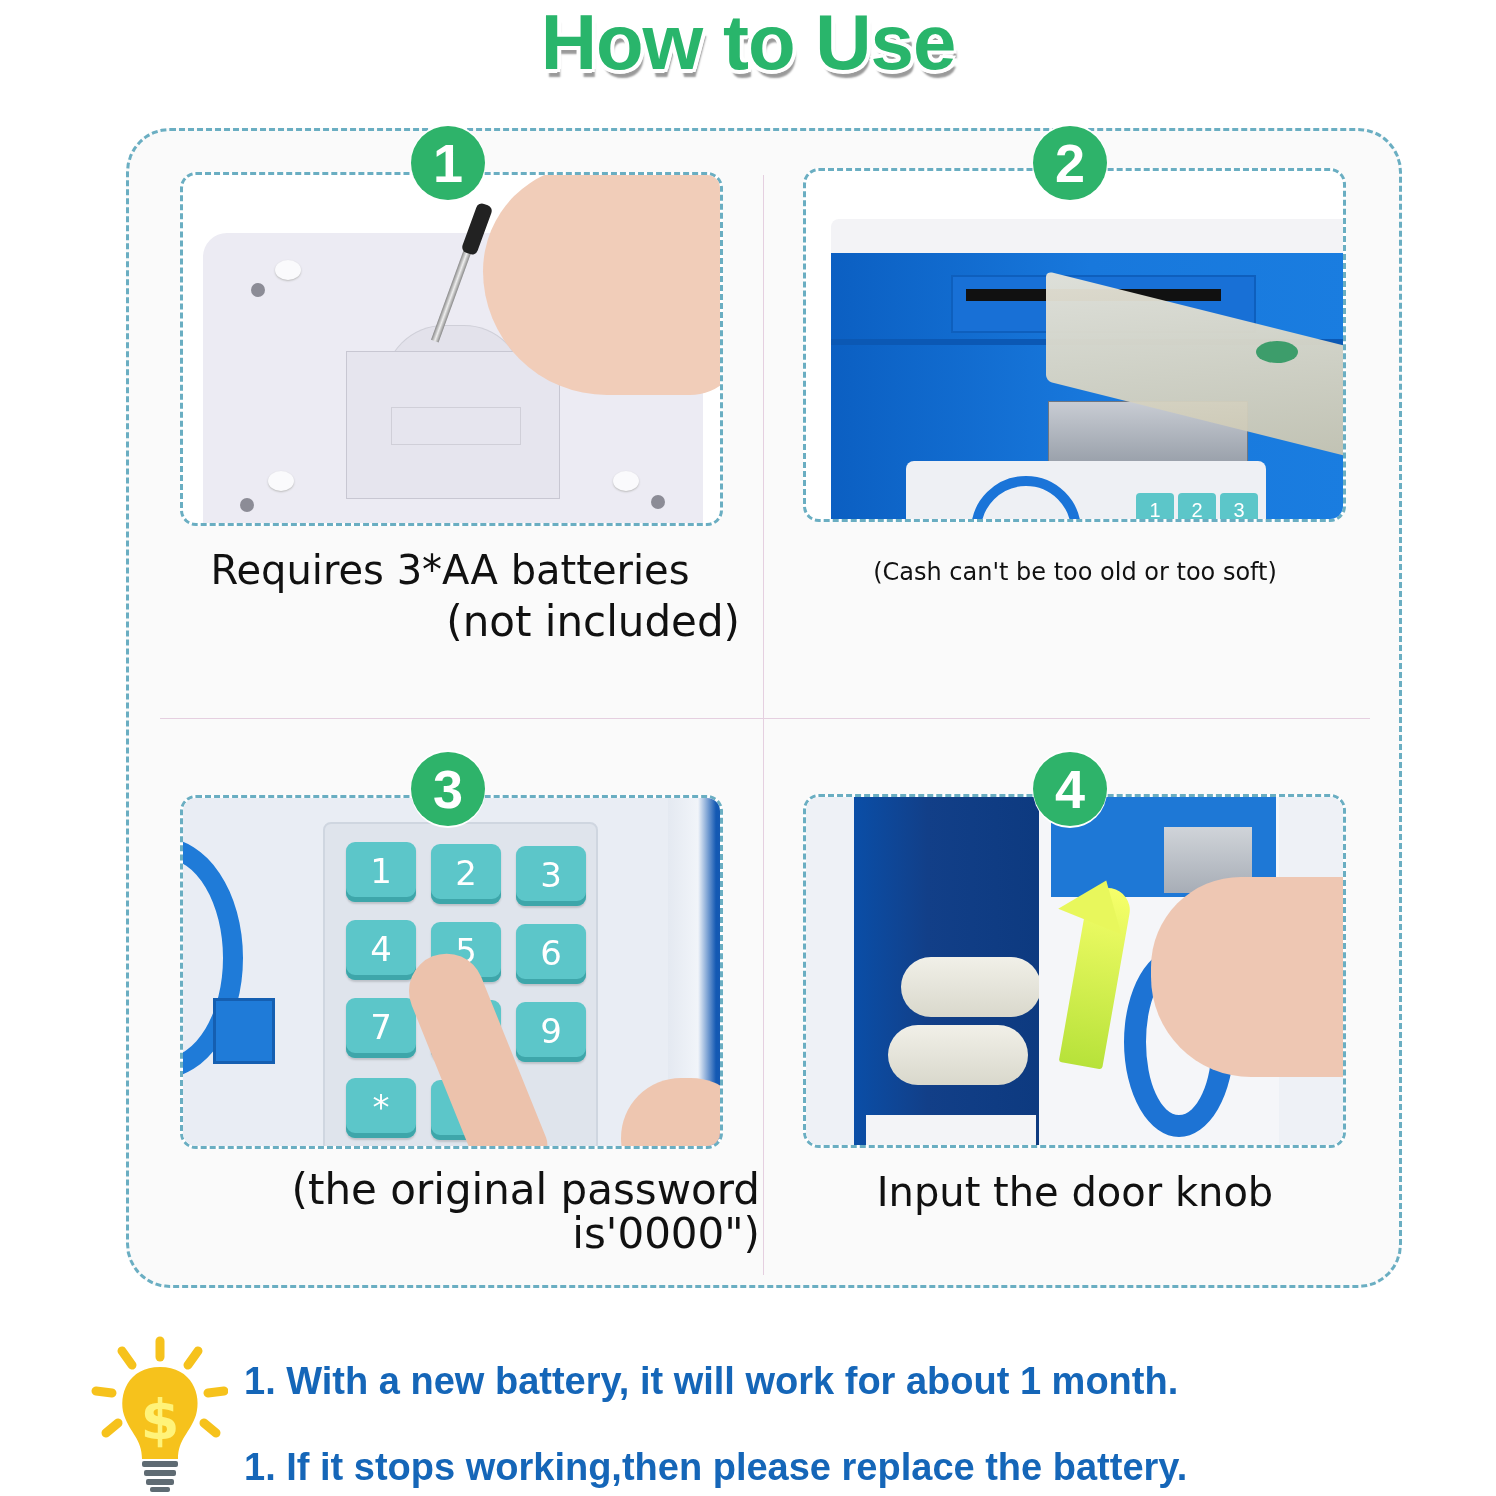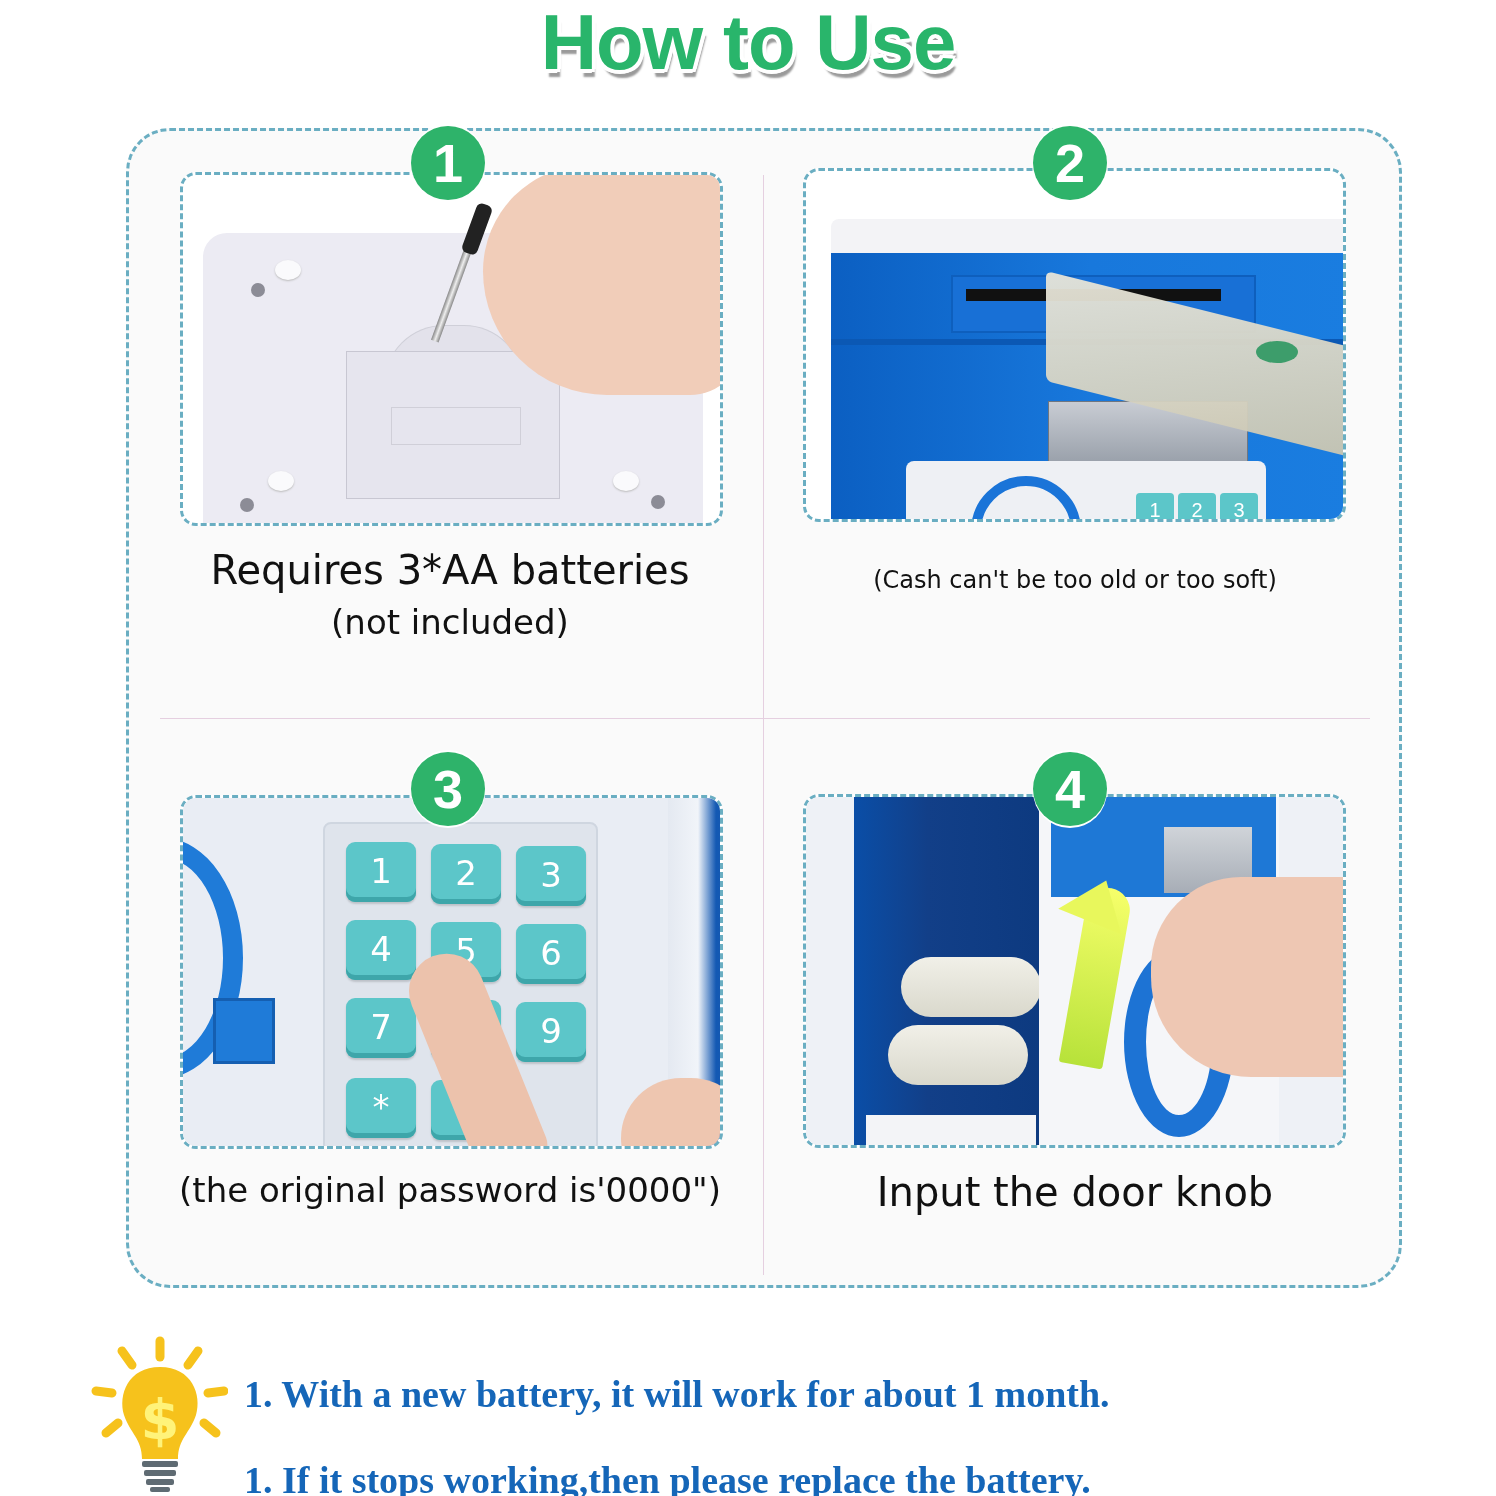--- a/index.html
+++ b/index.html
@@ -41,24 +41,24 @@
     font-weight: bold; font-size: 54px; line-height: 74px; text-align: center;
     box-shadow: 0 2px 0 #fff, 0 -2px 0 #fff;
   }
   .b1 { left: 411px; top: 126px; }
   .b2 { left: 1033px; top: 126px; }
   .b3 { left: 411px; top: 752px; }
   .b4 { left: 1033px; top: 752px; }
 
   .caption { position: absolute; text-align: center; color: #111; font-family: "DejaVu Sans", sans-serif; }
   .cap-main { font-size: 40px; line-height: 48px; }
-  .cap-sub { font-size: 34px; line-height: 44px; }
+  .cap-sub { font-size: 42px; line-height: 44px; text-align: right; }
   .cap-small { font-size: 24px; line-height: 36px; }
 
-  .tips { position: absolute; left: 244px; color: #1566b8; font-family: Liberation Serif, serif; font-weight: bold; font-size: 38px; margin-top: 12px; }
+  .tips { position: absolute; left: 244px; color: #1566b8; font-family: Liberation Sans, sans-serif; font-weight: bold; font-size: 38px; }
 
   
   .p1 .base { position:absolute; left:20px; top:58px; width:500px; height:300px; background:#ecebf3; border-radius:24px 0 0 0; }
   .p1 .cover { position:absolute; left:163px; top:176px; width:214px; height:148px; background:#e6e5ee; border:1px solid #c8c7d2; }
   .p1 .arc { position:absolute; left:201px; top:150px; width:140px; height:60px; border-radius:70px 70px 0 0; background:#e3e2eb; border:1px solid #cfcfd8; border-bottom:none; }
   .p1 .label-rect { position:absolute; left:208px; top:232px; width:130px; height:38px; border:1px solid #d0cfd8; }
   .p1 .hole { position:absolute; width:14px; height:14px; border-radius:50%; background:#8c8c96; }
   .p1 .foot { position:absolute; width:26px; height:20px; border-radius:50%; background:#fafafc; box-shadow:0 1px 2px #bbb; }
   .p1 .hand { position:absolute; left:300px; top:-10px; width:260px; height:230px; background:#f1cdb9; border-radius:120px 40px 60px 140px; }
   .p1 .driver { position:absolute; left:270px; top:40px; width:8px; height:130px; background:linear-gradient(90deg,#888,#eee,#888); transform:rotate(20deg); }
@@ -142,21 +142,21 @@
   <div class="bill"></div>
   <div class="seal"></div>
   <div class="door"></div>
   <div class="knob"></div>
   <div class="key" style="left:330px">1</div>
   <div class="key" style="left:372px">2</div>
   <div class="key" style="left:414px">3</div>
 </div>
 <div class="badge b2">2</div>
 <div class="caption" style="left:790px;top:546px;width:570px">
-  <div class="cap-small" style="margin-top:16px">(Cash can't be too old or too soft)</div>
+  <div class="cap-small" style="margin-top:8px">(Cash can't be too old or too soft)</div>
 </div>
 
 <div class="panel p3">
   <div class="bg"></div>
   <div class="ring"></div>
   <div class="lug"></div>
   <div class="pad"></div>
   <div class="key3" style="left:163px;top:44px">1</div>
   <div class="key3" style="left:248px;top:46px">2</div>
   <div class="key3" style="left:333px;top:48px">3</div>

